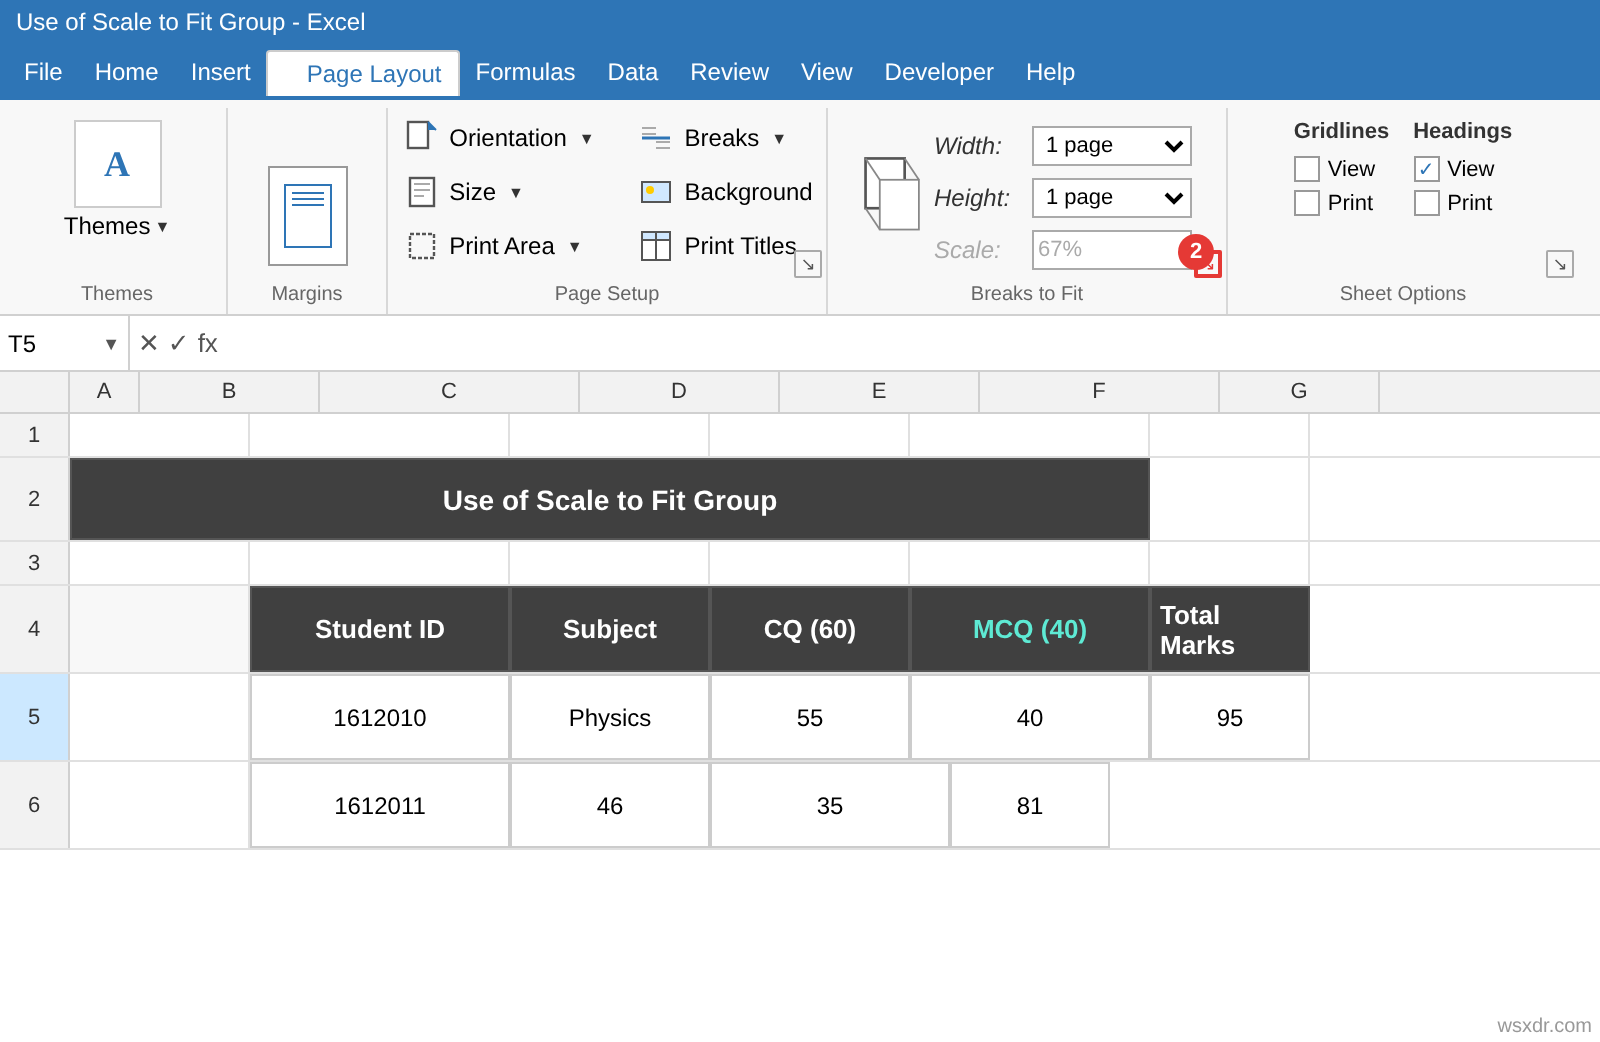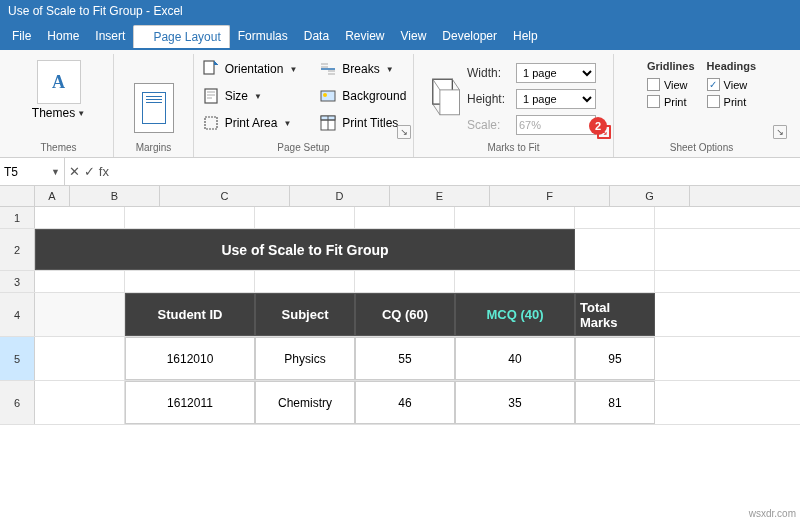--- a/index.html
+++ b/index.html
@@ -172,21 +172,21 @@
       flex: 1;
       padding-top: 4px;
     }
     .scale-row {
       display: flex;
       align-items: center;
       gap: 4px;
       font-size: 12px;
       height: 24px;
     }
-    .scale-label { width: 45px; font-size: 12px; color: #333; }
+    .scale-label { width: 45px; font-size: 12px; color: #333; font-style: italic; }
     .scale-select {
       border: 1px solid #aaa;
       background: white;
       font-size: 11px;
       height: 20px;
       width: 80px;
       padding: 0 2px;
       cursor: pointer;
     }
     .scale-icon {
@@ -520,21 +520,21 @@
             <option>3 pages</option>
             <option>Automatic</option>
           </select>
         </div>
         <div class="scale-row">
           <span class="scale-label scale-disabled">Scale:</span>
           <input type="text" class="scale-select scale-disabled" value="67%" disabled="" style="color: rgb(170, 170, 170);">
         </div>
       </div>
     </div>
-    <div class="ribbon-group-label">Marks to Fit</div>
+    <div class="ribbon-group-label">Breaks to Fit</div>
     <div class="dialog-launcher" style="border:2px solid #e53935;color:#e53935;">
       ↘
       <div class="badge-red" style="top:-10px;left:-10px;">2</div>
     </div>
   </div>
 
   <div class="ribbon-group" style="width:175px;">
     <div class="so-content" style="flex:1;padding-bottom:18px;">
       <div class="so-col">
         <div class="so-col-title">Gridlines</div>
@@ -659,23 +659,20 @@
     </div>
   </div>
 
   <div class="ss-row" style="height:44px;">
     <div class="row-num">6</div>
     <div class="ss-cell" style="width:90px;"></div>
     <div class="ss-cell" style="width:130px; justify-content:center; border:1px solid #ccc;">
       <span>1612011</span>
     </div>
     <div class="ss-cell" style="width:100px; justify-content:center; border:1px solid #ccc;">
-      <span>Chemistry</span>
-    </div>
-    <div class="ss-cell" style="width:100px; justify-content:center; border:1px solid #ccc;">
       <span>46</span>
     </div>
     <div class="ss-cell" style="width:120px; justify-content:center; border:1px solid #ccc;">
       <span>35</span>
     </div>
     <div class="ss-cell" style="width:80px; justify-content:center; border:1px solid #ccc;">
       <span>81</span>
     </div>
   </div>
 

